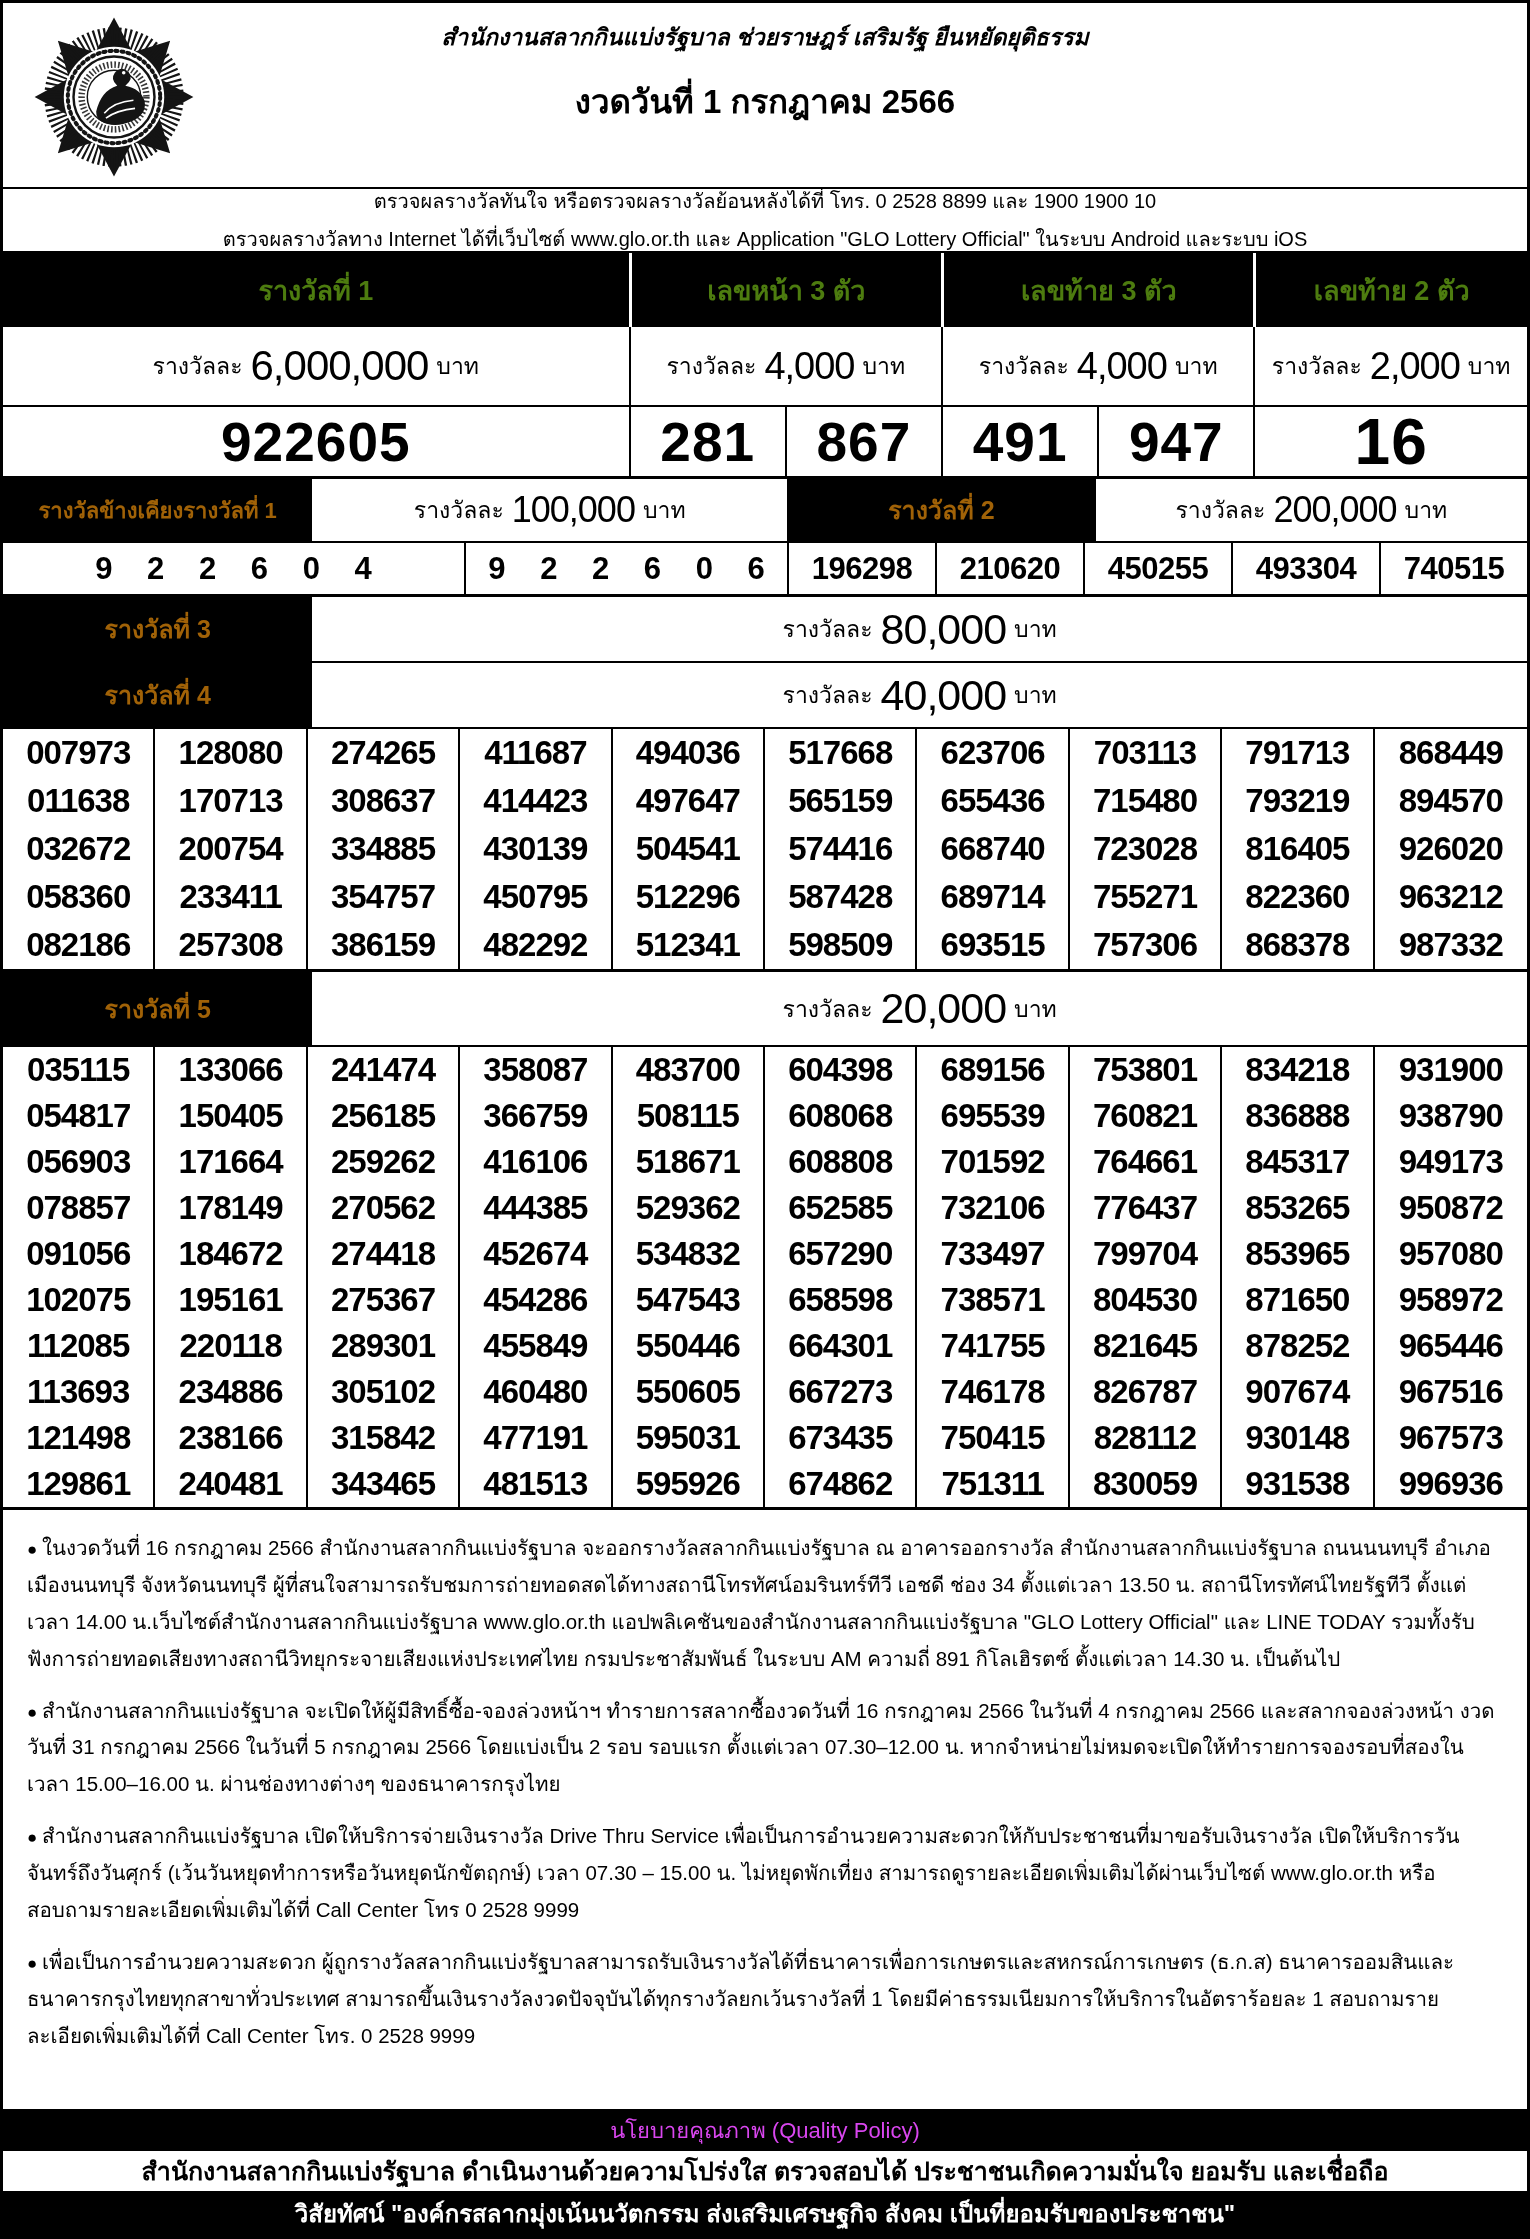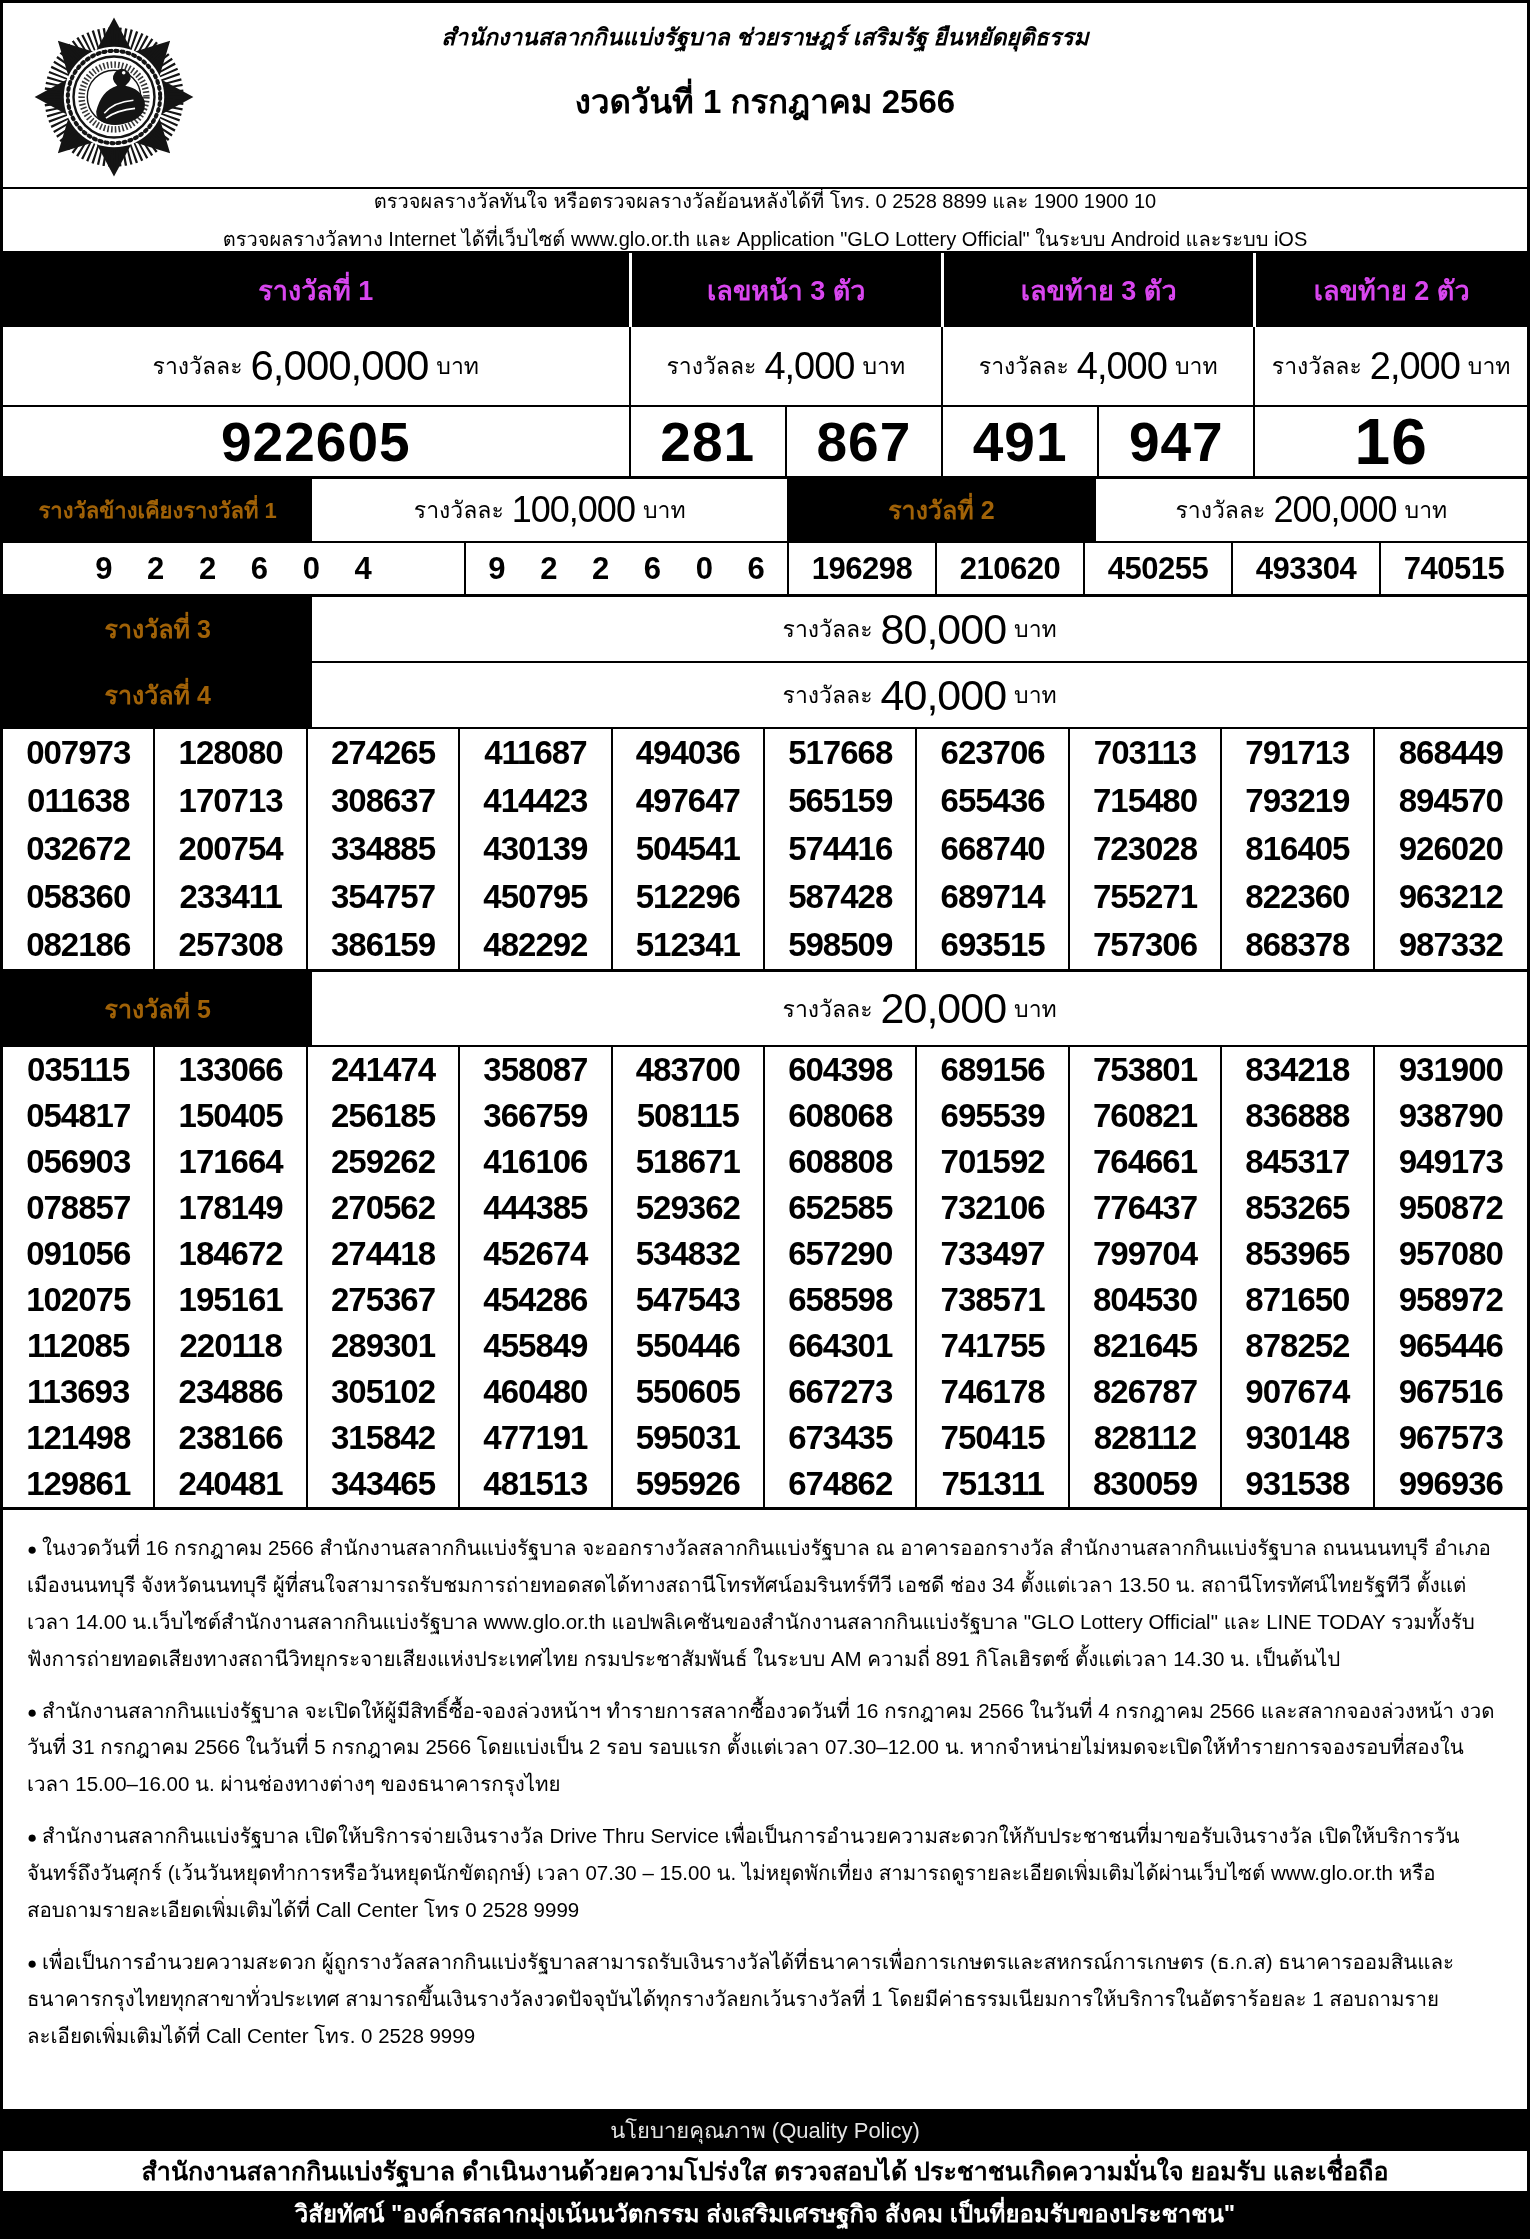--- a/index.html
+++ b/index.html
@@ -17,21 +17,21 @@
   .page-title { font-size:37px; font-weight:bold; margin-top:22px; }
   .draw-date { font-size:33px; font-weight:bold; margin-top:20px; }
   
   .infobox { height:64px; border-bottom:2px solid #000; flex:none;
     display:flex; flex-direction:column; justify-content:center; align-items:center; gap:6px;
     font-size:20px; }
   
   .row { display:flex; flex:none; }
   .c { display:flex; align-items:center; justify-content:center; }
   
-  .row-h4 { height:74px; background:#000; color:#d946ef; font-weight:bold; font-size:27px; }
+  .row-h4 { height:74px; background:#000; color:#4d7c0f; font-weight:bold; font-size:27px;justify-content:flex-end; }
   .row-h4 .c + .c { border-left:3px solid #fff; }
   .w-p1 { width:41.05%; } .w-f3 { width:20.5%; } .w-l3 { width:20.5%; } .w-l2 { width:17.95%; }
   
   .row-amounts { height:80px; border-bottom:2px solid #000; }
   .row-amounts .c + .c { border-left:2px solid #000; }
   .amt-prefix, .amt-suffix { font-size:23px; padding:0 8px; }
   .amt-value { font-size:42px; letter-spacing:-1px; }
   .amt-sm .amt-value { font-size:38px; }
   
   .row-numbers { height:72px; border-bottom:3px solid #000; font-weight:bold; }
@@ -68,21 +68,21 @@
   .grid10 > div:nth-child(10n) { border-right:none; }
   .g-p3 > div { height:54px; }
   .g-p4 > div { height:48px; }
   .g-p5 > div { height:46px; }
   
   .notes { flex:1; padding:20px 28px 6px 24px; font-size:20.5px; overflow:hidden; }
   .note { line-height:1.8; margin-bottom:15px; }
   .note::before { content:"●  "; font-size:17px; }
   
   .bar { flex:none; display:flex; align-items:center; justify-content:center; }
-  .bar-qt { height:42px; background:#000; color:#e5e5e5; font-size:22px; }
+  .bar-qt { height:42px; background:#000; color:#d946ef; font-size:22px; }
   .bar-policy { height:40px; background:#fff; color:#000; font-weight:bold; font-size:25px; }
   .bar-vision { height:45px; background:#000; color:#fff; font-weight:bold; font-size:24px; }
 </style>
 </head>
 <body>
 
 <div class="page">
 
   <div class="header">
     <svg class="logo" viewBox="0 0 200 200" aria-hidden="true">

